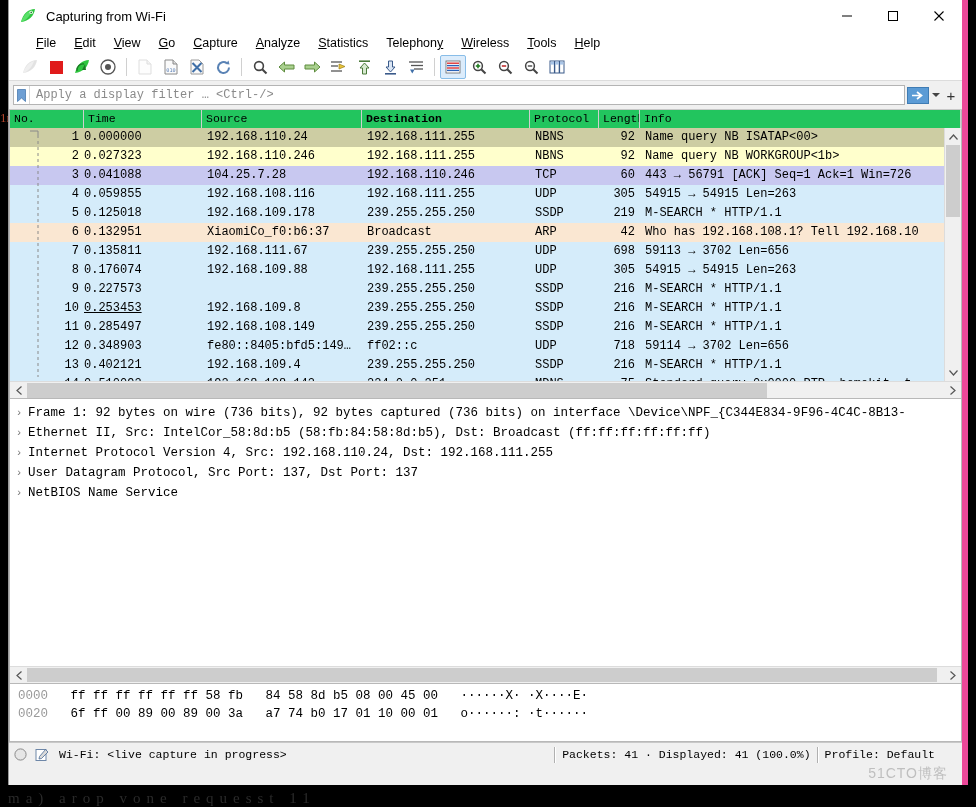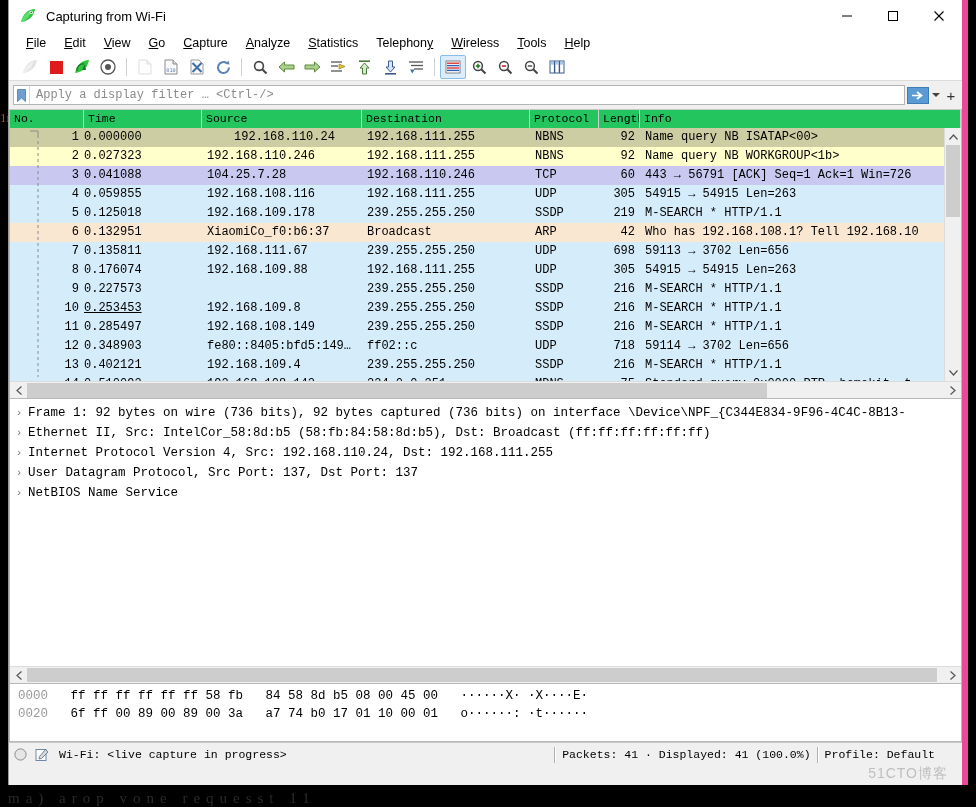--- a/index.html
+++ b/index.html
@@ -35,21 +35,21 @@
   
   .titlebar{height:32px;background:#ffffff;display:flex;align-items:center;position:relative;}
   .title-icon{width:18px;height:16px;margin-left:10px;margin-right:9px;position:relative;}
   .title-icon svg{display:block;}
   .title-text{font-size:13px;color:#000;font-family:"Liberation Sans",sans-serif;}
   .win-btns{position:absolute;right:0;top:0;height:32px;display:flex;}
   .win-btn{width:46px;height:32px;display:flex;align-items:center;justify-content:center;}
   .win-btn .g{display:block;}
 
   
-  .menubar{height:22px;background:#ffffff;display:flex;align-items:center;padding-left:8px;}
+  .menubar{height:22px;background:#ffffff;display:flex;align-items:center;padding-left:18px;}
   .menu-item{padding:2px 9px;font-size:12.5px;color:#000;font-family:"Liberation Sans",sans-serif;white-space:nowrap;}
   .menu-item u{text-decoration:underline;}
 
   
   .toolbar{height:26px;background:#ffffff;display:flex;align-items:center;padding-left:8px;border-bottom:1px solid #dcdcdc;}
   .tb{width:26px;height:24px;display:flex;align-items:center;justify-content:center;}
   .tb svg{display:block;}
   .tb.sel{background:#dcecfb;border:1px solid #88bde8;box-sizing:border-box;border-radius:2px;}
   .tb.dim{opacity:.32;}
   .tb-sep{width:1px;height:18px;background:#d0d0d0;margin:0 5px;}
@@ -341,30 +341,30 @@
         </svg>
     </div>
     <div class="filter-plus">+</div>
   </div>
 
   <div class="plist">
     <div class="plist-head" id="plist-head">
         <div class="hc" style="width: 74px;">No.</div>
         <div class="hc" style="width: 118px;">Time</div>
         <div class="hc" style="width: 160px;">Source</div>
-        <div class="hc" style="width: 168px;">Destination</div>
+        <div class="hc" style="width: 168px; font-weight: bold;">Destination</div>
         <div class="hc" style="width: 69px;">Protocol</div>
         <div class="hc" style="width: 41px;">Length</div>
         <div class="hc" style="width: 312px; flex: 1 1 0%;">Info</div>
       </div>
     <div class="plist-body" id="plist-body">
         <div class="prow" style="background: rgb(205, 205, 163); color: rgb(0, 0, 0);">
           <div class="c c-no" style="width: 74px;">1</div>
           <div class="c c-time" style="width: 118px;">0.000000</div>
-          <div class="c c-src" style="width: 160px; text-align: center;">192.168.110.24</div>
+          <div class="c c-src" style="width: 160px;">192.168.110.24</div>
           <div class="c c-dst" style="width: 168px;">192.168.111.255</div>
           <div class="c c-proto" style="width: 69px;">NBNS</div>
           <div class="c c-len" style="width: 41px;">92</div>
           <div class="c c-info" style="width: 312px; flex: 1 1 0%;">Name query NB ISATAP&lt;00&gt;</div>
         </div>
         <div class="prow" style="background: rgb(255, 255, 204); color: rgb(0, 0, 0);">
           <div class="c c-no" style="width: 74px;">2</div>
           <div class="c c-time" style="width: 118px;">0.027323</div>
           <div class="c c-src" style="width: 160px;">192.168.110.246</div>
           <div class="c c-dst" style="width: 168px;">192.168.111.255</div>

